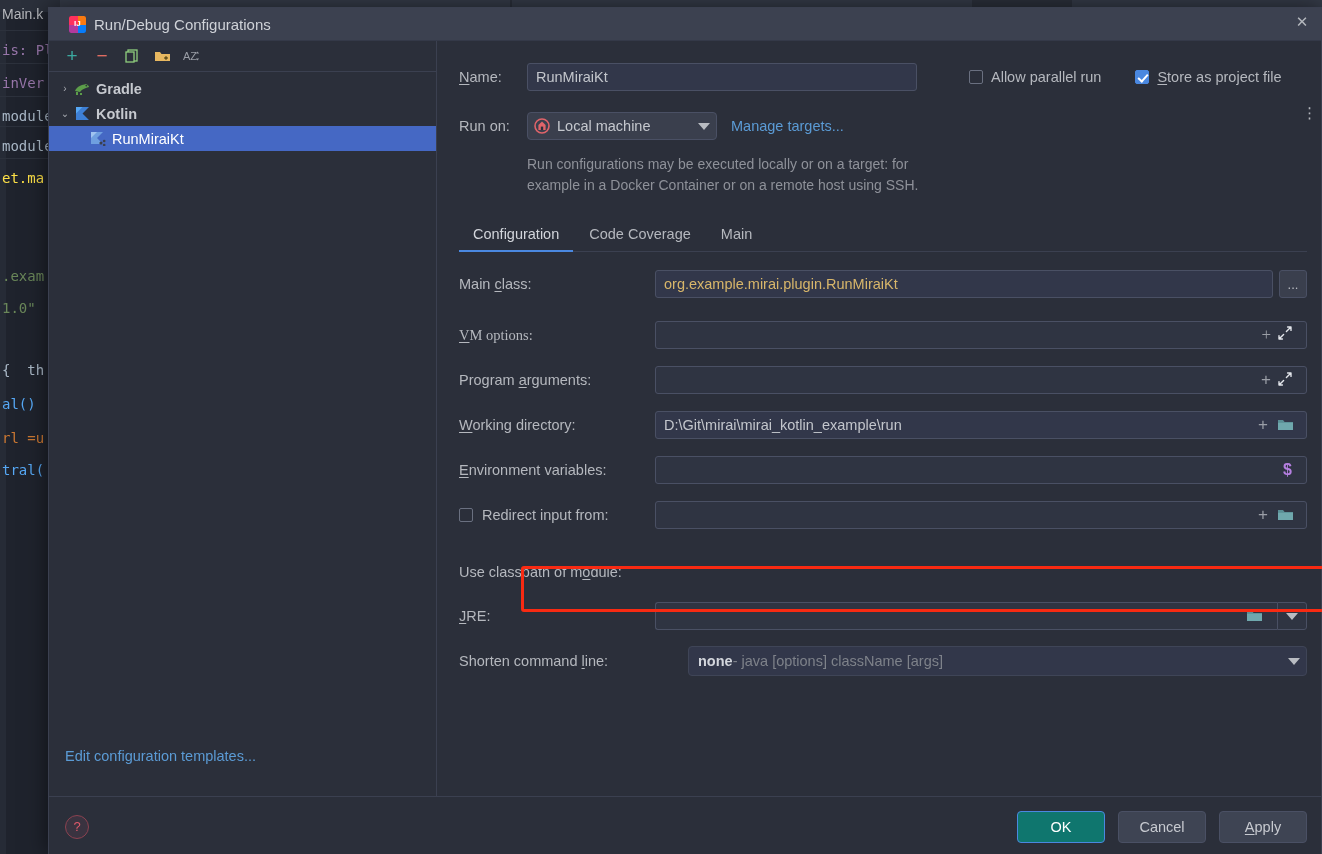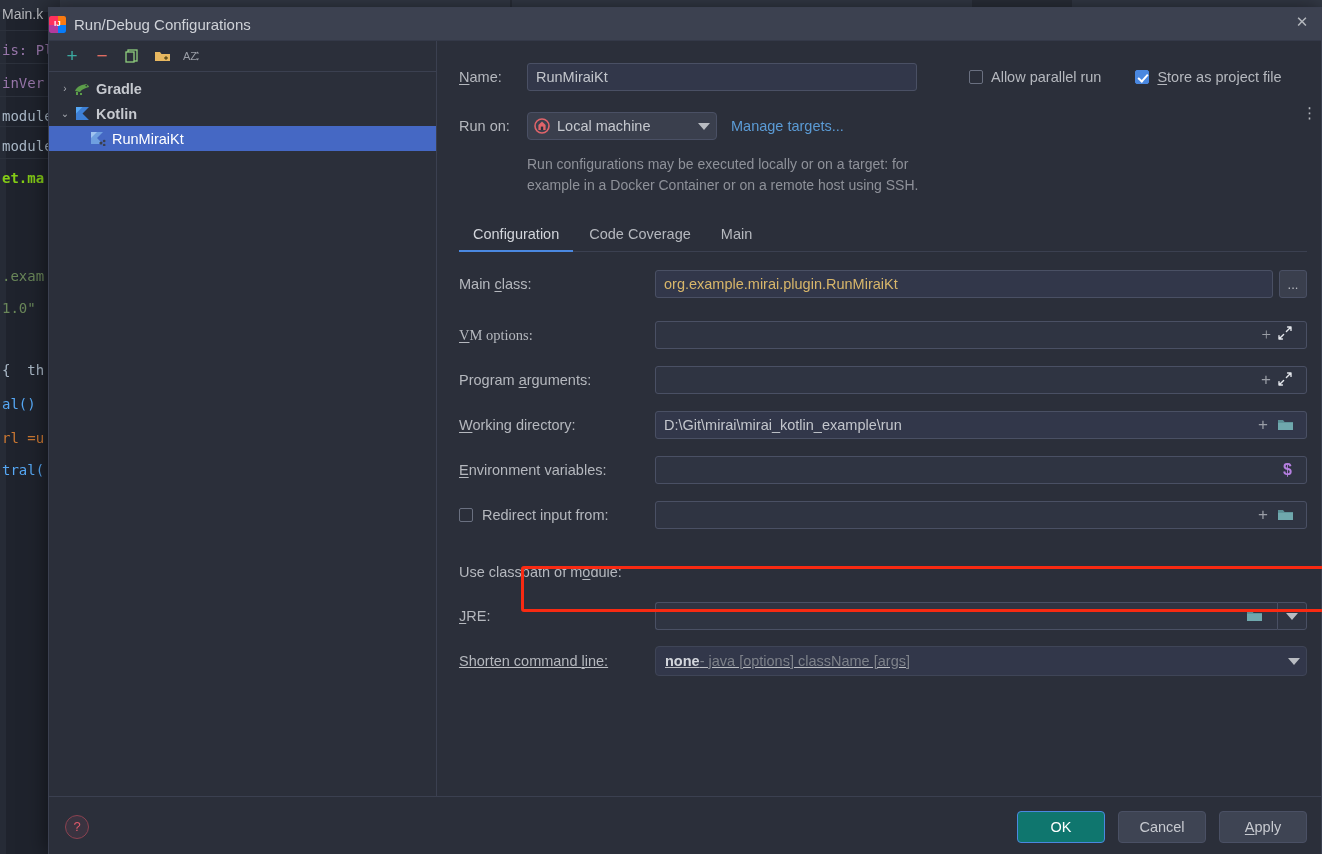--- a/index.html
+++ b/index.html
@@ -20,21 +20,21 @@
   .code-line{position:absolute;white-space:pre;font-family:"DejaVu Sans Mono", monospace;font-size:14px;}
   .bg-tabtitle{position:absolute;white-space:pre;font-family:"Liberation Sans",sans-serif;font-size:14px;color:#b6b8bd;}
   .bg-divider{position:absolute;background:#2c313c;height:1px;}
 
   
   #dialog{
     position:absolute;left:48px;top:7px;width:1274px;height:847px;
     background:#2b2f3a;border:1px solid #3b4050;box-sizing:border-box;
     box-shadow:0 0 22px rgba(0,0,0,.55);
   }
-  .titlebar{height:32px;display:flex;align-items:center;background:#3c4150;border-bottom:1px solid #343948;padding-left:0;position:relative;}
+  .titlebar{height:32px;display:flex;align-items:center;background:#3c4150;border-bottom:1px solid #343948;padding-left:20px;position:relative;}
   .title-text{font-size:15px;color:#cfd2d8;margin-left:8px;}
   .win-close{position:absolute;right:8px;top:3px;width:22px;height:22px;display:flex;align-items:center;justify-content:center;color:#b4b7bd;font-size:15px;}
 
   .ij-logo{width:17px;height:17px;position:relative;border-radius:2px;overflow:hidden;background:#1f232d;}
   .ij-logo i{position:absolute;display:block;}
   .ij-q1{left:0;top:0;width:9px;height:9px;background:#fe315d;}
   .ij-q2{right:0;top:0;width:8px;height:9px;background:#f97a12;}
   .ij-q3{left:0;bottom:0;width:9px;height:8px;background:#b33a9d;}
   .ij-q4{right:0;bottom:0;width:8px;height:8px;background:#087cfa;}
   .ij-logo b{position:absolute;left:5px;top:3px;color:#fff;font-size:8px;font-weight:bold;font-family:"Liberation Sans",sans-serif;z-index:2;}
@@ -113,21 +113,21 @@
   <div class="bg-divider" style="left:0;top:30px;width:48px;"></div>
   <div class="bg-divider" style="left:0;top:63px;width:48px;"></div>
   <div class="bg-divider" style="left:0;top:96px;width:48px;"></div>
   <div class="bg-divider" style="left:0;top:126px;width:48px;"></div>
   <div class="bg-divider" style="left:0;top:158px;width:48px;"></div>
   <div id="bg-code">
       <div class="code-line" style="left: 2px; top: 42px; color: rgb(152, 118, 170);">is: Plug</div>
       <div class="code-line" style="left: 2px; top: 75px; color: rgb(152, 118, 170);">inVer</div>
       <div class="code-line" style="left: 2px; top: 108px; color: rgb(169, 183, 198);">module</div>
       <div class="code-line" style="left: 2px; top: 138px; color: rgb(169, 183, 198);">module</div>
-      <div class="code-line" style="left: 2px; top: 170px; color: #84cc16; font-weight: bold;">et.ma</div>
+      <div class="code-line" style="left: 2px; top: 170px; color: #fde047;">et.ma</div>
       <div class="code-line" style="left: 2px; top: 268px; color: rgb(106, 135, 89);">.exam</div>
       <div class="code-line" style="left: 2px; top: 300px; color: rgb(106, 135, 89);">1.0"</div>
       <div class="code-line" style="left: 2px; top: 362px; color: rgb(169, 183, 198);">{  th</div>
       <div class="code-line" style="left: 2px; top: 396px; color: rgb(86, 168, 245);">al()</div>
       <div class="code-line" style="left: 2px; top: 430px; color: rgb(204, 120, 50);">rl =u</div>
       <div class="code-line" style="left: 2px; top: 462px; color: rgb(86, 168, 245);">tral(</div>
     </div>
 </div>
 
 <div id="dialog">
@@ -207,20 +207,23 @@
                 <path d="M1 1h6L1 7z" fill="#9fc3f0"></path>
                 <circle cx="11" cy="12" r="1.6" fill="#3a3f4d"></circle>
                 <circle cx="14.2" cy="10" r="1.3" fill="#3a3f4d"></circle>
                 <circle cx="14.2" cy="14" r="1.3" fill="#3a3f4d"></circle>
               </svg>
           </span>
           <span class="tree-label">RunMiraiKt</span>
         </div>
       </div>
 
+      <div class="lp-foot">
+        <span class="link">Edit configuration templates...</span>
+      </div>
     </div>
 
     <div class="right-panel">
 
       <span class="vdots">⋮</span>
 
       <div class="rowline" style="margin-top:22px;">
         <span class="lbl" style="width:58px;"><span class="u">N</span>ame:</span>
         <div class="txtfield" style="width:390px;margin-left:10px;">
           <span>RunMiraiKt</span>
@@ -363,24 +366,24 @@
                   <path d="M1 4.8h15V12H1z" fill="#6fa8ad"></path>
                 </svg>
             </span>
           </div>
           <div style="width:30px;height:28px;background:#2f3442;border:1px solid #4a5064;border-radius:0 3px 3px 0;display:flex;align-items:center;justify-content:center;box-sizing:border-box;">
             <span class="caret"></span>
           </div>
         </div>
       </div>
 
-      <div class="formrow" style="margin-top:15px;text-decoration:underline;">
+      <div class="formrow" style="margin-top:15px;">
         <span class="formlbl">Shorten command <span class="u">l</span>ine:</span>
         <div class="fieldwrap">
-          <div class="combo" style="flex:1;justify-content:space-between;height:30px;background:#32374a;border-color:#3f4557;">
+          <div class="combo" style="flex:1;justify-content:space-between;height:30px;background:#32374a;border-color:#3f4557;margin-left:33px;">
             <span style="display:flex;align-items:baseline;padding-left:3px;">
               <span style="color:#d3d6dc;font-weight:bold;">none</span>
               <span style="color:#7e828a;"> - java [options] className [args]</span>
             </span>
             <span class="caret"></span>
           </div>
         </div>
       </div>
 
     </div>

